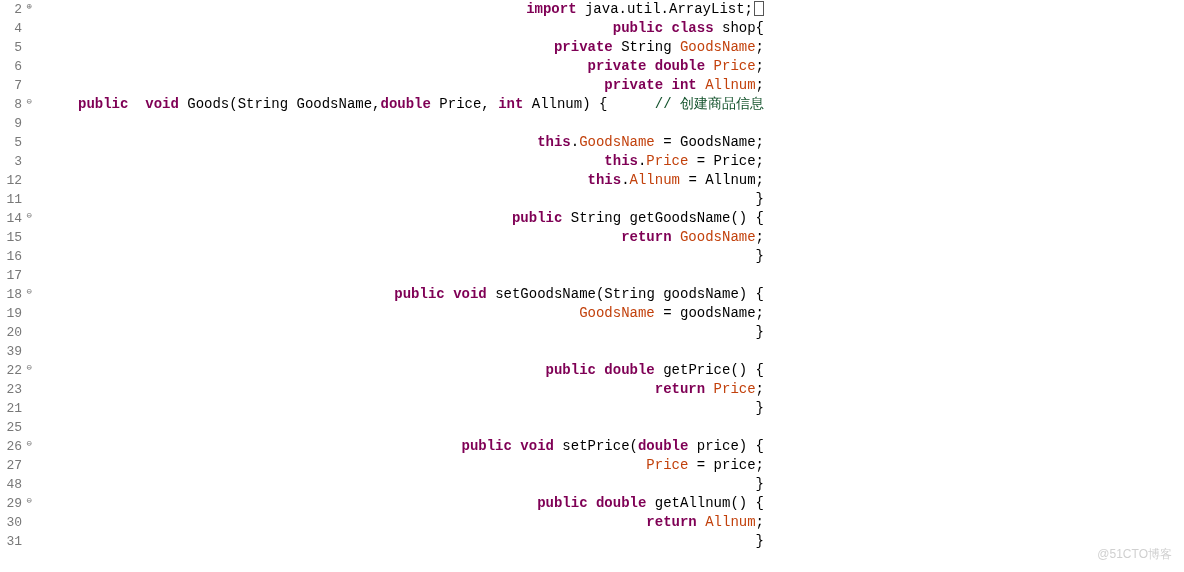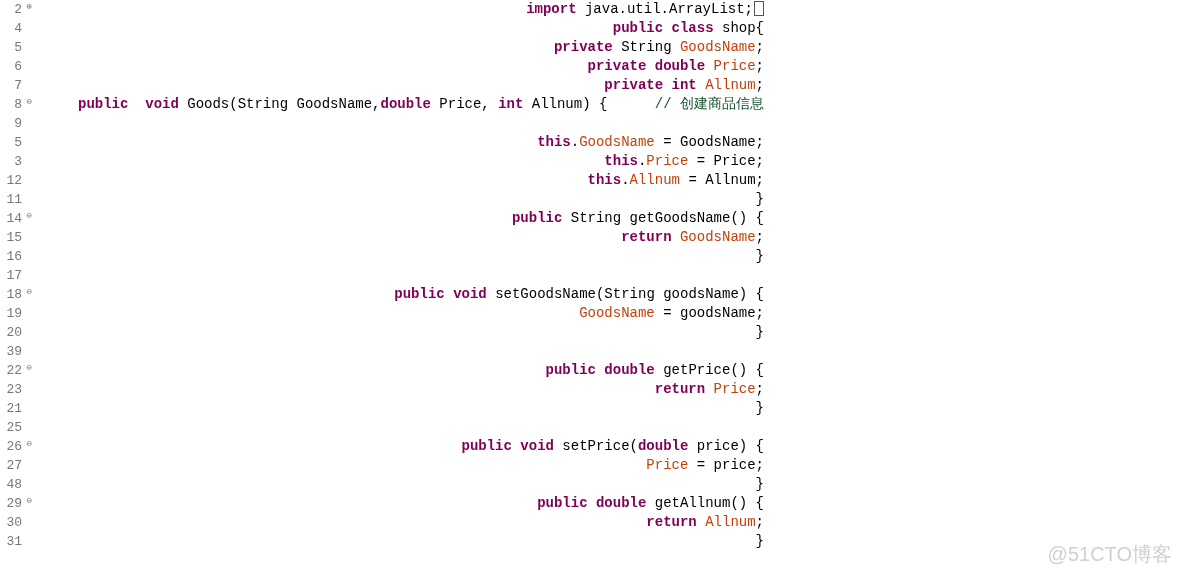--- a/index.html
+++ b/index.html
@@ -58,21 +58,21 @@
     height: 13px;
     vertical-align: text-top;
     margin-left: 1px;
   }
   .watermark {
     position: absolute;
     right: 12px;
     bottom: 8px;
     color: #d0d0d0;
     font-family: "Microsoft YaHei", sans-serif;
-    font-size: 20px;
+    font-size: 12px;
   }
 </style>
 </head>
 <body>
 
 <div class="editor">
   <div class="gutter">
       <div class="ln">2<span class="marker">⊕</span></div>
       <div class="ln">4</div>
       <div class="ln">5</div>

